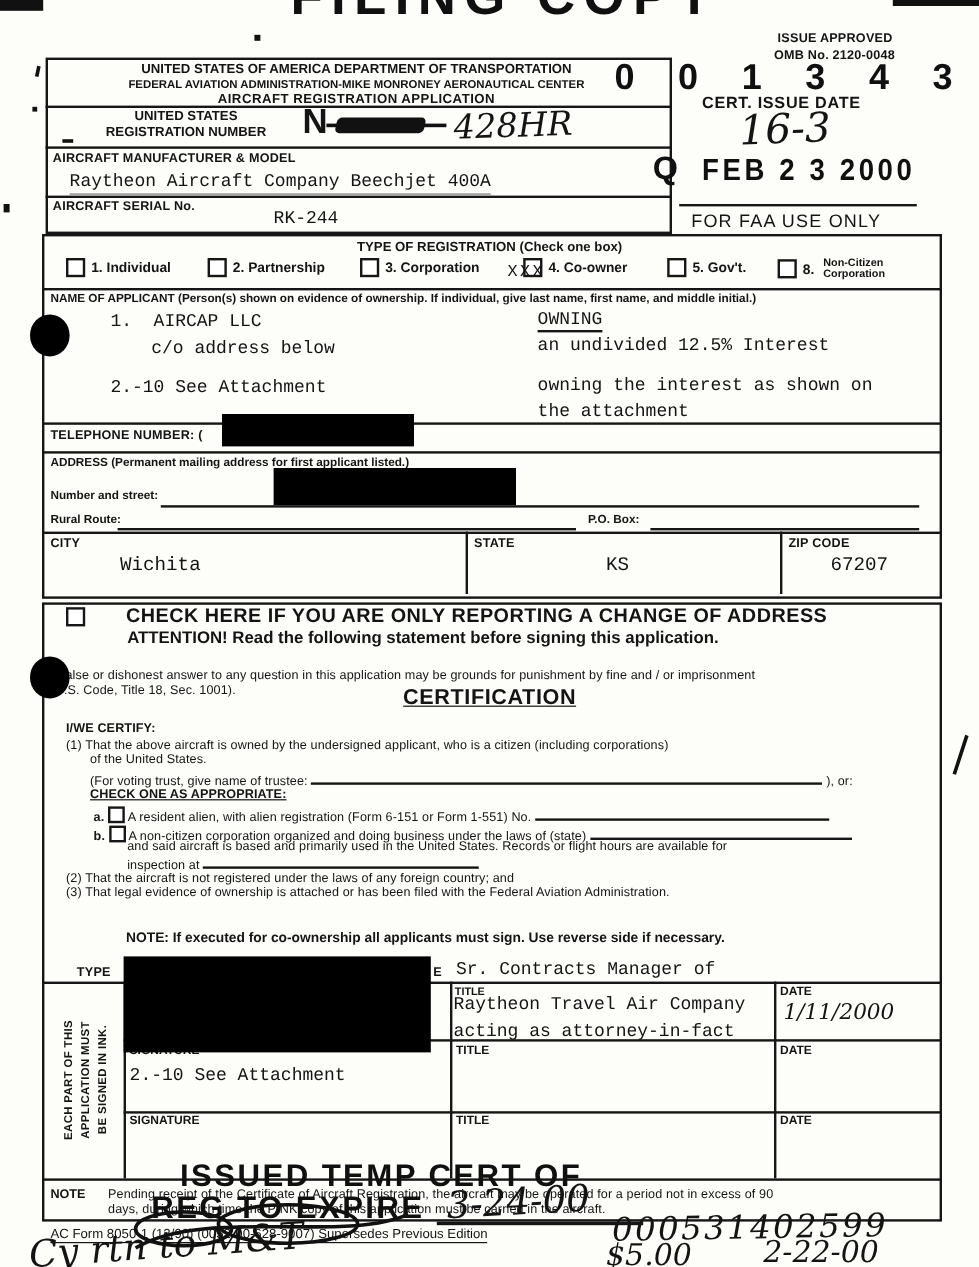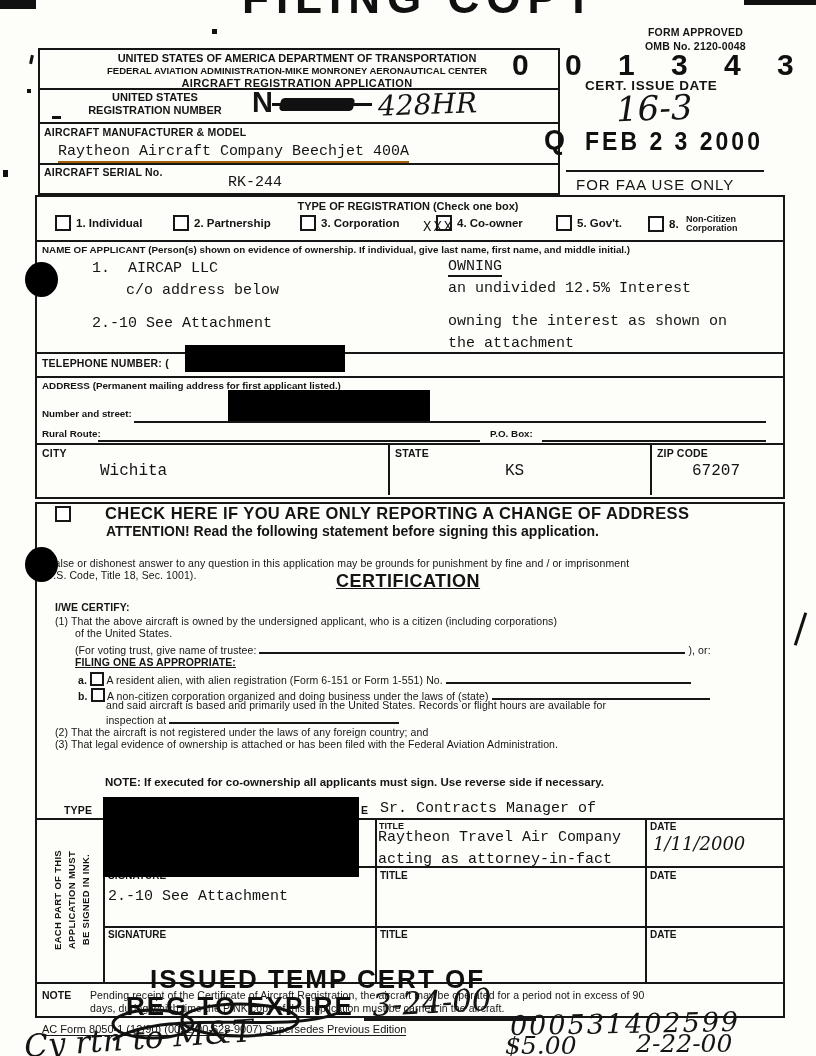--- a/index.html
+++ b/index.html
@@ -37,21 +37,21 @@
   <div class="noise" style="left:212px;top:29px;width:5px;height:5px;"></div>
   <div class="noise" style="left:27px;top:89px;width:4px;height:4px;"></div>
   <div class="noise" style="left:52px;top:116px;width:9px;height:3px;"></div>
   <div class="noise" style="left:3px;top:170px;width:5px;height:7px;"></div>
   <div class="noise" style="left:799px;top:612px;width:3px;height:34px;transform:rotate(18deg);"></div>
 
   <div class="abs" style="left:238px;top:0;width:380px;height:23px;overflow:hidden;">
     <span class="stampt" style="position:absolute;left:4px;top:-27px;font-size:44px;letter-spacing:7px;">FILING COPY</span>
   </div>
 
-  <div class="abs lbl" style="left:648px;top:26px;">FORM APPROVED</div>
+  <div class="abs lbl" style="left:648px;top:26px;">ISSUE APPROVED</div>
   <div class="abs lbl" style="left:645px;top:40px;">OMB No. 2120-0048</div>
 
   <div class="box" style="left:38px;top:48px;width:518px;height:143px;"></div>
   <div class="hline" style="left:38px;top:88px;width:522px;"></div>
   <div class="hline" style="left:38px;top:122px;width:522px;"></div>
   <div class="hline" style="left:38px;top:163px;width:522px;"></div>
 
   <div class="abs ctr" style="left:40px;top:65px;width:514px;font-size:9.5px;font-weight:bold;">FEDERAL AVIATION ADMINISTRATION-MIKE MONRONEY AERONAUTICAL CENTER</div>
   <div class="abs ctr" style="left:40px;top:52px;width:514px;font-size:11px;font-weight:bold;">UNITED STATES OF AMERICA DEPARTMENT OF TRANSPORTATION</div>
   <div class="abs ctr" style="left:40px;top:77px;width:514px;font-size:11px;font-weight:bold;letter-spacing:.4px;">AIRCRAFT REGISTRATION APPLICATION</div>
@@ -63,21 +63,21 @@
   <div class="abs" style="left:252px;top:86px;font-size:29px;font-weight:bold;">N</div>
   <div class="noise" style="left:280px;top:98px;width:74px;height:13px;border-radius:4px;transform:skewX(-12deg);"></div>
   <div class="noise" style="left:272px;top:103px;width:100px;height:3px;"></div>
   <div class="abs hand" style="left:378px;top:88px;font-size:28px;transform:rotate(-2deg);">428HR</div>
 
   <div class="abs stampt" style="left:512px;top:48px;font-size:30px;letter-spacing:14px;">0 0 1 3 4 3</div>
   <div class="abs" style="left:585px;top:78px;font-size:13.5px;font-weight:bold;letter-spacing:.6px;">CERT. ISSUE DATE</div>
   <div class="abs hand" style="left:616px;top:88px;font-size:34px;transform:rotate(-2deg);">16-3</div>
 
   <div class="abs lbl" style="left:44px;top:126px;">AIRCRAFT MANUFACTURER &amp; MODEL</div>
-  <div class="abs typed" style="left:58px;top:143px;border-bottom:2px solid #a16207;padding-bottom:1px;">Raytheon Aircraft Company Beechjet 400A</div>
+  <div class="abs typed" style="left:58px;top:143px;border-bottom:2px solid #a3a3a3;padding-bottom:1px;">Raytheon Aircraft Company Beechjet 400A</div>
   <div class="abs lbl" style="left:44px;top:166px;">AIRCRAFT SERIAL No.</div>
   <div class="abs typed" style="left:228px;top:174px;">RK-244</div>
 
   <div class="abs stampt" style="left:544px;top:125px;font-size:27px;">Q</div>
   <div class="abs stampt" style="left:585px;top:127px;font-size:23px;letter-spacing:3px;transform:scaleY(1.1);">FEB 2 3 2000</div>
   <div class="hline" style="left:566px;top:170px;width:198px;"></div>
   <div class="abs" style="left:576px;top:176px;font-size:15px;letter-spacing:1px;white-space:nowrap;">FOR FAA USE ONLY</div>
 
   <div class="box" style="left:35px;top:195px;width:746px;height:300px;"></div>
   <div class="hline" style="left:35px;top:240px;width:750px;"></div>
@@ -152,21 +152,21 @@
   <div class="abs ctr" style="left:35px;top:571px;width:746px;font-size:18px;font-weight:bold;letter-spacing:.5px;"><span class="u">CERTIFICATION</span></div>
 
   <div class="abs small" style="left:55px;top:601px;">I/WE CERTIFY:</div>
   <div class="abs small" style="left:55px;top:615px;font-weight:normal;">(1) That the above aircraft is owned by the undersigned applicant, who is a citizen (including corporations)</div>
   <div class="abs small" style="left:75px;top:627px;font-weight:normal;">of the United States.</div>
   <div class="abs small" style="left:75px;top:641px;font-weight:normal;">
     <span>(For voting trust, give name of trustee:</span>
     <span class="blank" style="width:426px;"></span>
     <span>), or:</span>
   </div>
-  <div class="abs small" style="left:75px;top:656px;"><span class="u">FILING ONE AS APPROPRIATE:</span></div>
+  <div class="abs small" style="left:75px;top:656px;"><span class="u">CHECK ONE AS APPROPRIATE:</span></div>
   <div class="abs small" style="left:78px;top:671px;font-weight:normal;">
     <b>a.</b>
     <span class="cbs"></span>
     <span>A resident alien, with alien registration (Form 6-151 or Form 1-551) No.</span>
     <span class="blank" style="width:245px;"></span>
   </div>
   <div class="abs small" style="left:78px;top:687px;font-weight:normal;">
     <b>b.</b>
     <span class="cbs"></span>
     <span>A non-citizen corporation organized and doing business under the laws of (state)</span>

